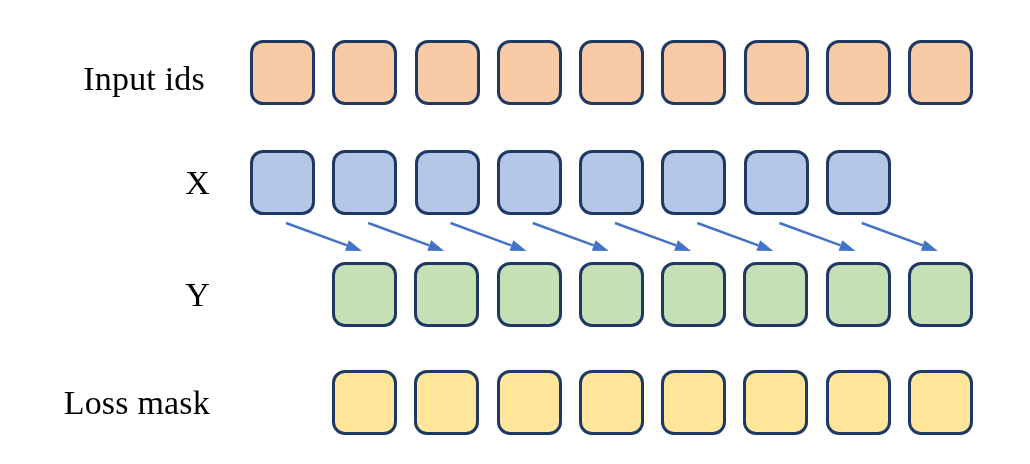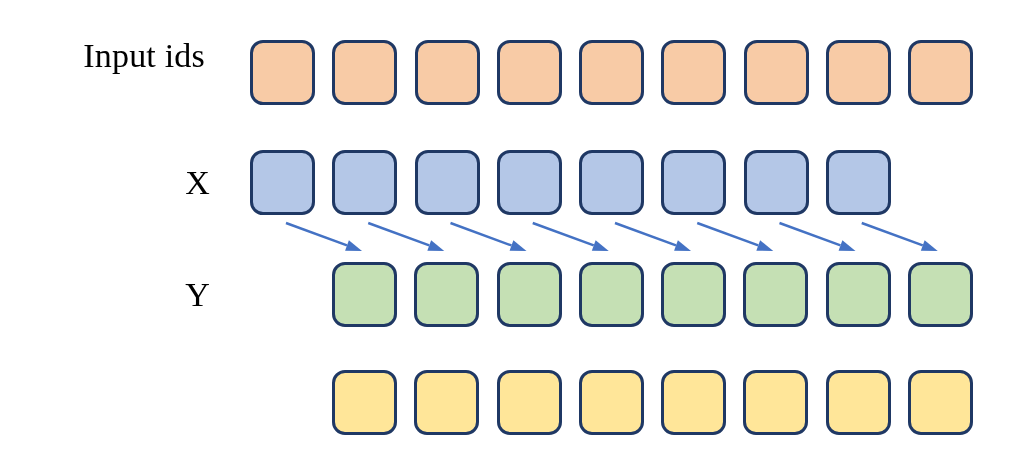--- a/index.html
+++ b/index.html
@@ -43,23 +43,24 @@
     width: 1030px;
     height: 464px;
     pointer-events: none;
   }
 </style>
 </head>
 <body>
 
 <div id="canvas">
 
-  <div class="row-label" style="left: 35px; top: 36px; width: 170px;">Input ids</div>
+  <div class="row-label" style="left: 35px; top: 59px; width: 170px;">Input ids</div>
   <div class="row-label" style="left: 35px; top: 163px; width: 175px;">X</div>
   <div class="row-label" style="left: 35px; top: 275px; width: 175px;">Y</div>
+  <div class="row-label" style="left: 20px; top: 383px; width: 190px;">Loss mask</div>
 
   <div id="cells">
       <div class="cell" style="left: 250px; top: 40px; background: rgb(248, 203, 166); border-color: rgb(31, 56, 100);"></div>
       <div class="cell" style="left: 332.25px; top: 40px; background: rgb(248, 203, 166); border-color: rgb(31, 56, 100);"></div>
       <div class="cell" style="left: 414.5px; top: 40px; background: rgb(248, 203, 166); border-color: rgb(31, 56, 100);"></div>
       <div class="cell" style="left: 496.75px; top: 40px; background: rgb(248, 203, 166); border-color: rgb(31, 56, 100);"></div>
       <div class="cell" style="left: 579px; top: 40px; background: rgb(248, 203, 166); border-color: rgb(31, 56, 100);"></div>
       <div class="cell" style="left: 661.25px; top: 40px; background: rgb(248, 203, 166); border-color: rgb(31, 56, 100);"></div>
       <div class="cell" style="left: 743.5px; top: 40px; background: rgb(248, 203, 166); border-color: rgb(31, 56, 100);"></div>
       <div class="cell" style="left: 825.75px; top: 40px; background: rgb(248, 203, 166); border-color: rgb(31, 56, 100);"></div>

